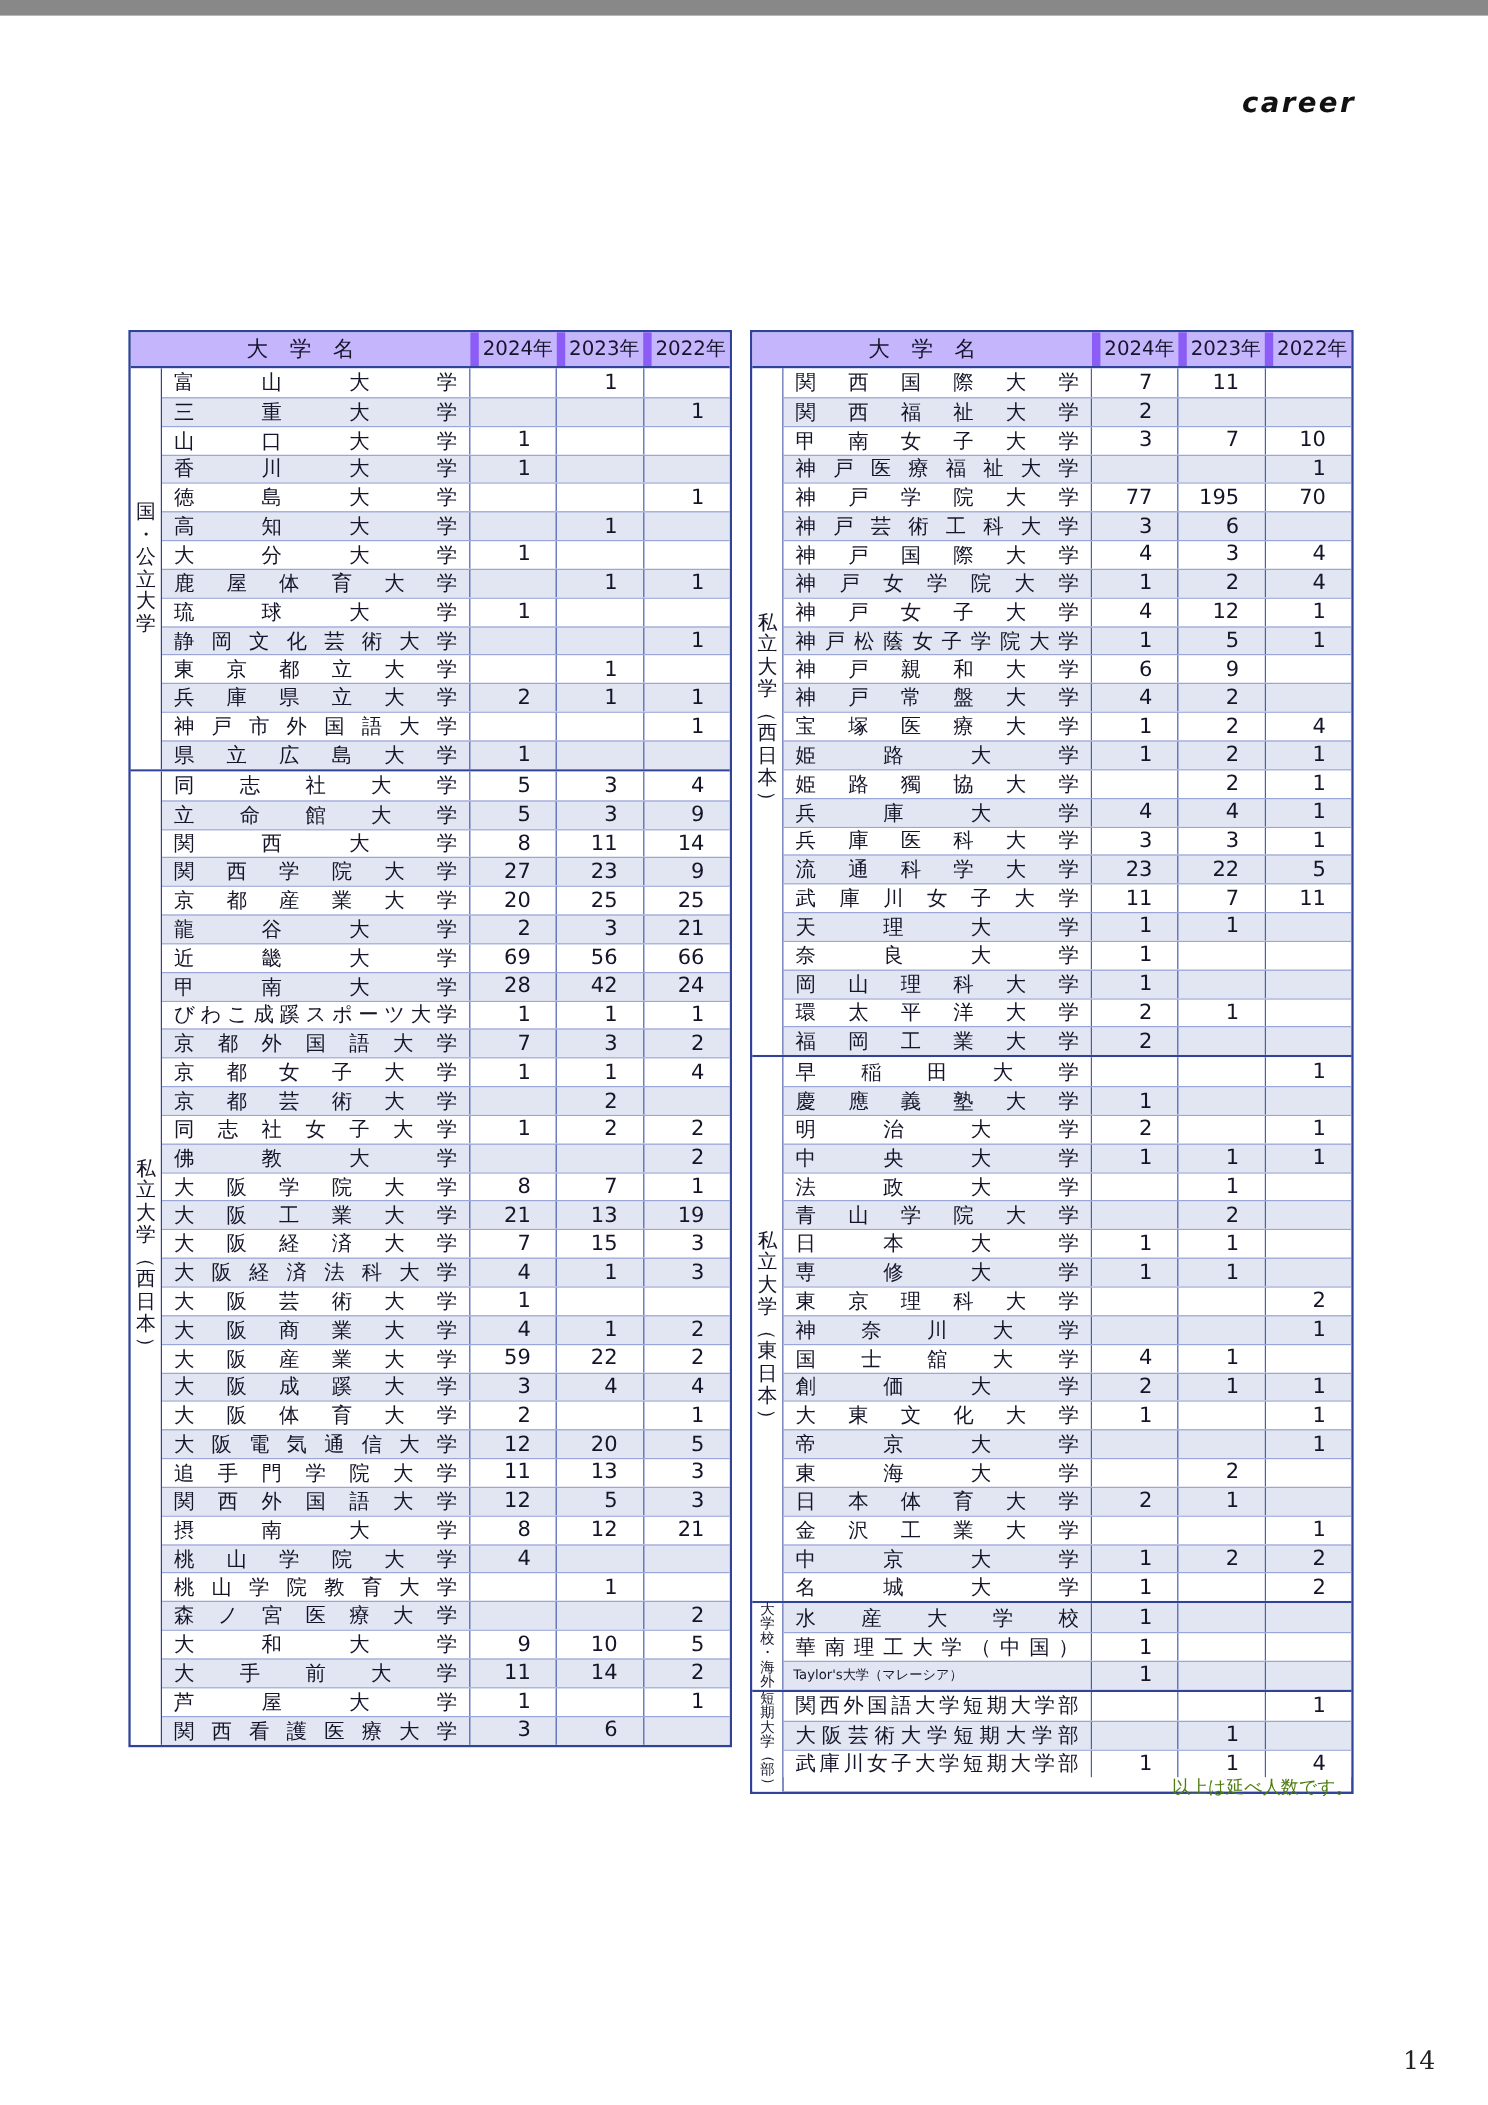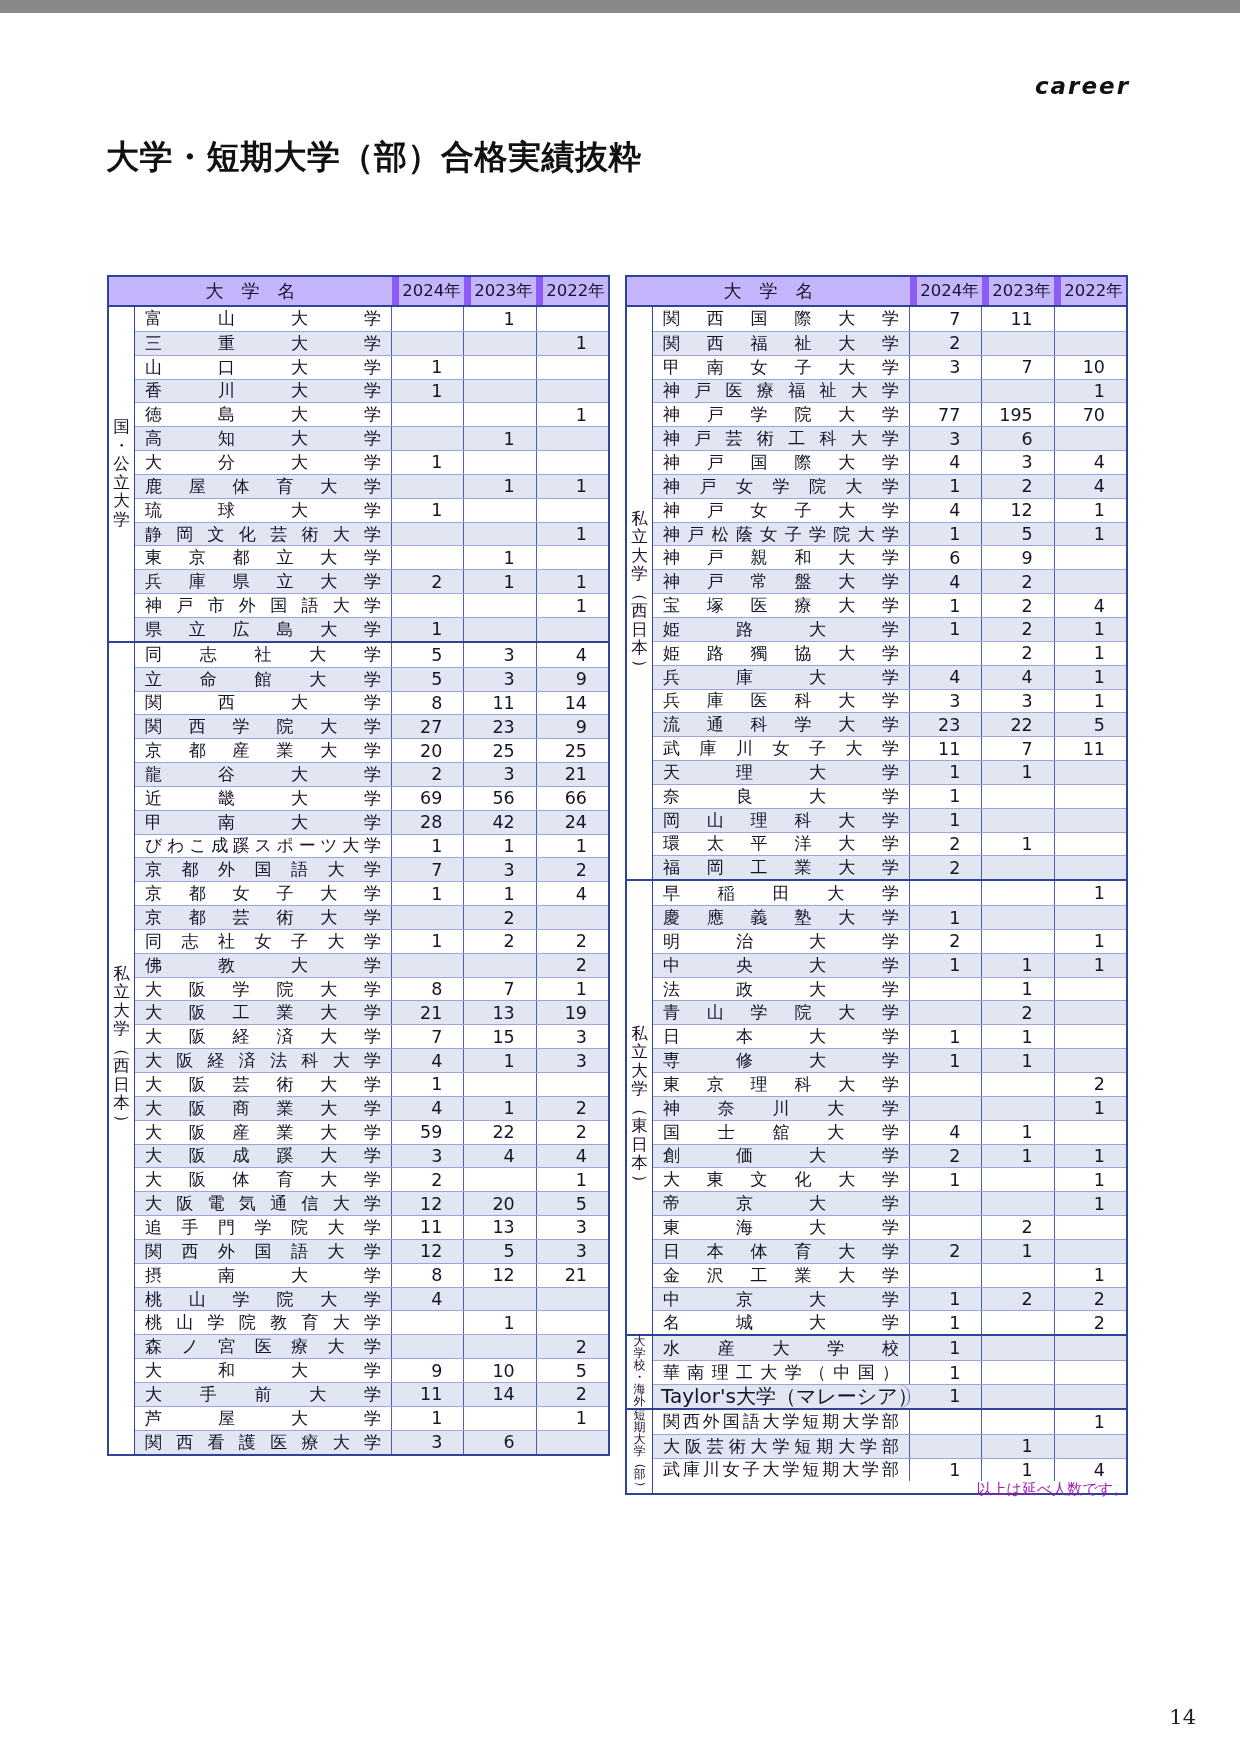--- a/index.html
+++ b/index.html
@@ -24,33 +24,32 @@
   .glabel.small { font-size: 12px; }
   .glabel.small div { line-height: 11.9px; }
   .glabel .rot { transform: rotate(90deg); }
 
   .rows { flex: 1; display: flex; flex-direction: column; }
   .row { display: flex; height: 23.85px; background: #ffffff; }
   .row.alt { background: #e2e5f2; }
   .row + .row { border-top: 1px solid #9aa5d8; }
 
   .name { width: 257px; display: flex; align-items: center; justify-content: space-between; padding: 0 10px; font-size: 17px; color: #15152a; border-right: 1px solid #4a5fb0; white-space: nowrap; }
-  .name.plain { display: block; line-height: 22.8px; letter-spacing: 0; padding: 0 16px 0 8px; font-size: 20px; border-radius: 10px; }
+  .name.plain { display: block; line-height: 22.8px; letter-spacing: 0; padding: 0 16px 0 8px; font-size: 11px; }
   .val { flex: 1 1 0; display: flex; align-items: center; justify-content: flex-end; padding-right: 21px; font-size: 17.5px; color: #15152a; }
   .val + .val { border-left: 1px solid #4a5fb0; }
 
-  .footnote { position: absolute; left: 625px; top: 1467px; width: 503px; text-align: right; font-size: 15px; color: #a21caf; }
+  .footnote { position: absolute; left: 625px; top: 1467px; width: 503px; text-align: right; font-size: 15px; color: #4d7c0f; }
   .page-number { position: absolute; top: 1692px; right: 44px; font-size: 21px; color: #222; font-family: "DejaVu Serif", "Liberation Serif", serif; }
 </style>
 </head>
 <body>
 
 <div class="page">
   <div class="brand">career</div>
-  <h1 class="title">大学・短期大学（部）合格実績抜粋</h1>
 
   <div class="utable" id="utable-0">
       <div class="thead-row">
         <div class="name-h">大　学　名</div>
         <div class="year-h">2024年</div>
         <div class="year-h">2023年</div>
         <div class="year-h">2022年</div>
       </div>
       <div class="group">
         <div class="glabel">

